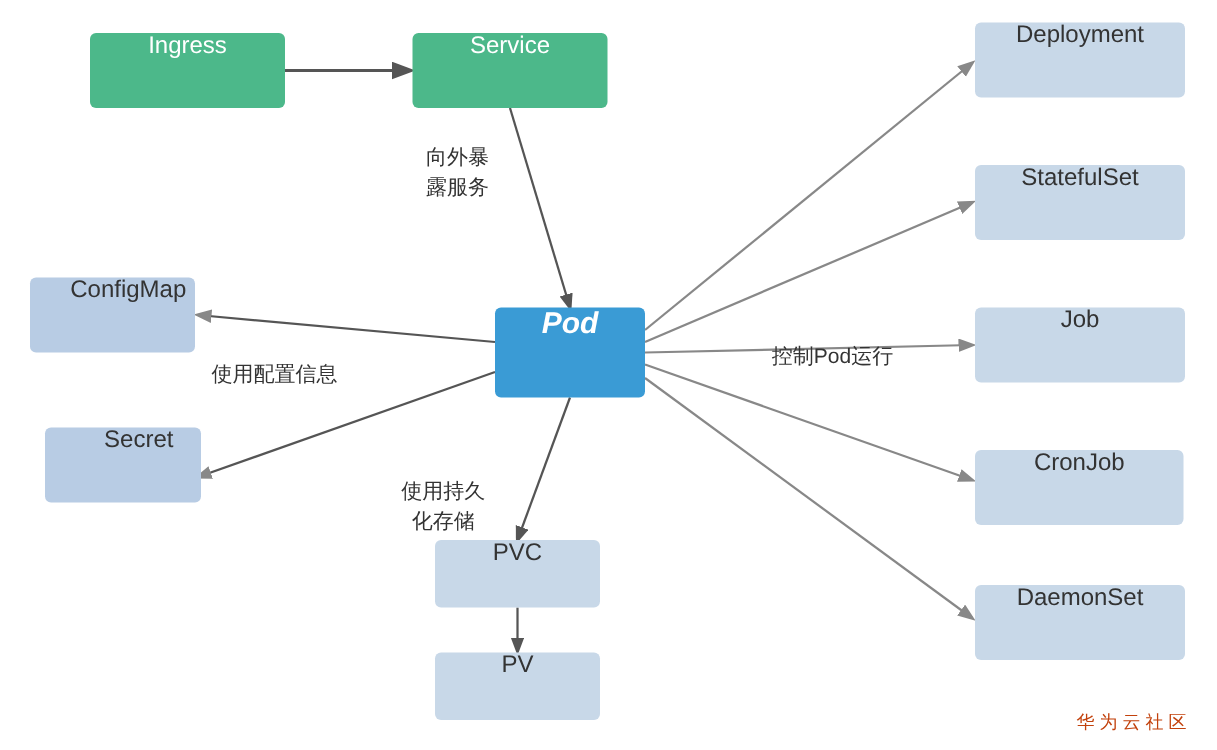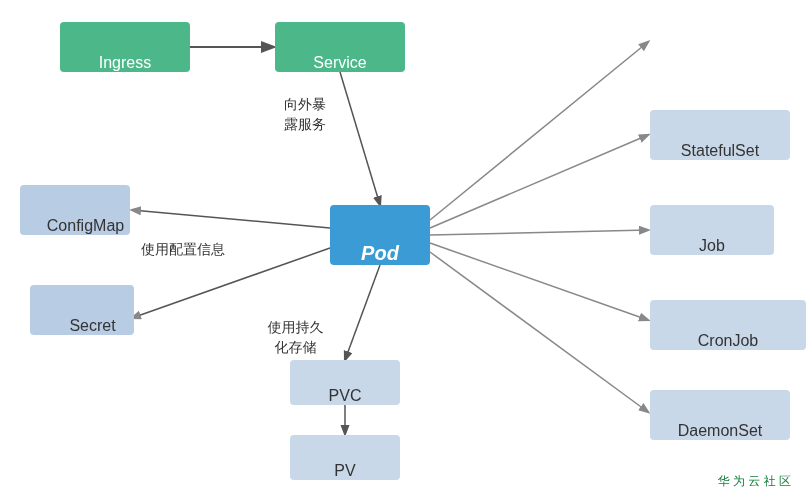--- a/index.html
+++ b/index.html
@@ -12,21 +12,21 @@
       overflow: hidden;
     }
     .diagram-container {
       width: 811px;
       height: 500px;
       position: relative;
     }
     .node {
       position: absolute;
       display: flex;
-      align-items: flex-end;
+      align-items: flex-start;
       justify-content: center;
       text-align: center;
       font-size: 16px;
       font-weight: 500;
       border-radius: 4px;
     }
     .node-green {
       background: #4cb88a;
       color: #fff;
     }
@@ -56,21 +56,21 @@
       left: 0;
       width: 811px;
       height: 500px;
       pointer-events: none;
     }
     .watermark {
       position: absolute;
       bottom: 10px;
       right: 20px;
       font-size: 12px;
-      color: #15803d;
+      color: #c2410c;
     }
   </style>
 </head>
 <body>
 
 <div class="diagram-container">
 
   <svg class="arrows">
 
     <defs>
@@ -129,45 +129,51 @@
   </div>
 
   <div class="node node-gray" style="left:290px; top:360px; width:110px; height:45px;">
     <span>PVC</span>
   </div>
 
   <div class="node node-gray" style="left:290px; top:435px; width:110px; height:45px;">
     <span>PV</span>
   </div>
 
+  <div class="node node-gray" style="left:650px; top:15px; width:140px; height:50px;">
+    <span>Deployment</span>
+  </div>
 
   <div class="node node-gray" style="left:650px; top:110px; width:140px; height:50px;">
     <span>StatefulSet</span>
   </div>
 
-  <div class="node node-gray" style="left:650px; top:205px; width:124px; height:50px;">
+  <div class="node node-gray" style="left:650px; top:205px; width:140px; height:50px;">
     <span>Job</span>
   </div>
 
-  <div class="node node-gray" style="left:650px; top:300px; width:156px; height:50px;">
+  <div class="node node-gray" style="left:650px; top:300px; width:139px; height:50px;">
     <span>CronJob</span>
   </div>
 
   <div class="node node-gray" style="left:650px; top:390px; width:140px; height:50px;">
     <span>DaemonSet</span>
   </div>
 
   <div class="label" style="left:270px; top:95px; width:70px;">
     <span>向外暴<br>露服务</span>
   </div>
 
   <div class="label" style="left:138px; top:240px; width:90px;">
     <span>使用配置信息</span>
   </div>
 
   <div class="label" style="left:258px; top:318px; width:75px;">
     <span>使用持久<br>化存储</span>
   </div>
 
+  <div class="label" style="left:500px; top:228px; width:110px;">
+    <span>控制Pod运行</span>
+  </div>
 
   <div class="watermark">华 为 云 社 区</div>
 
 </div>
 
 </body></html>

